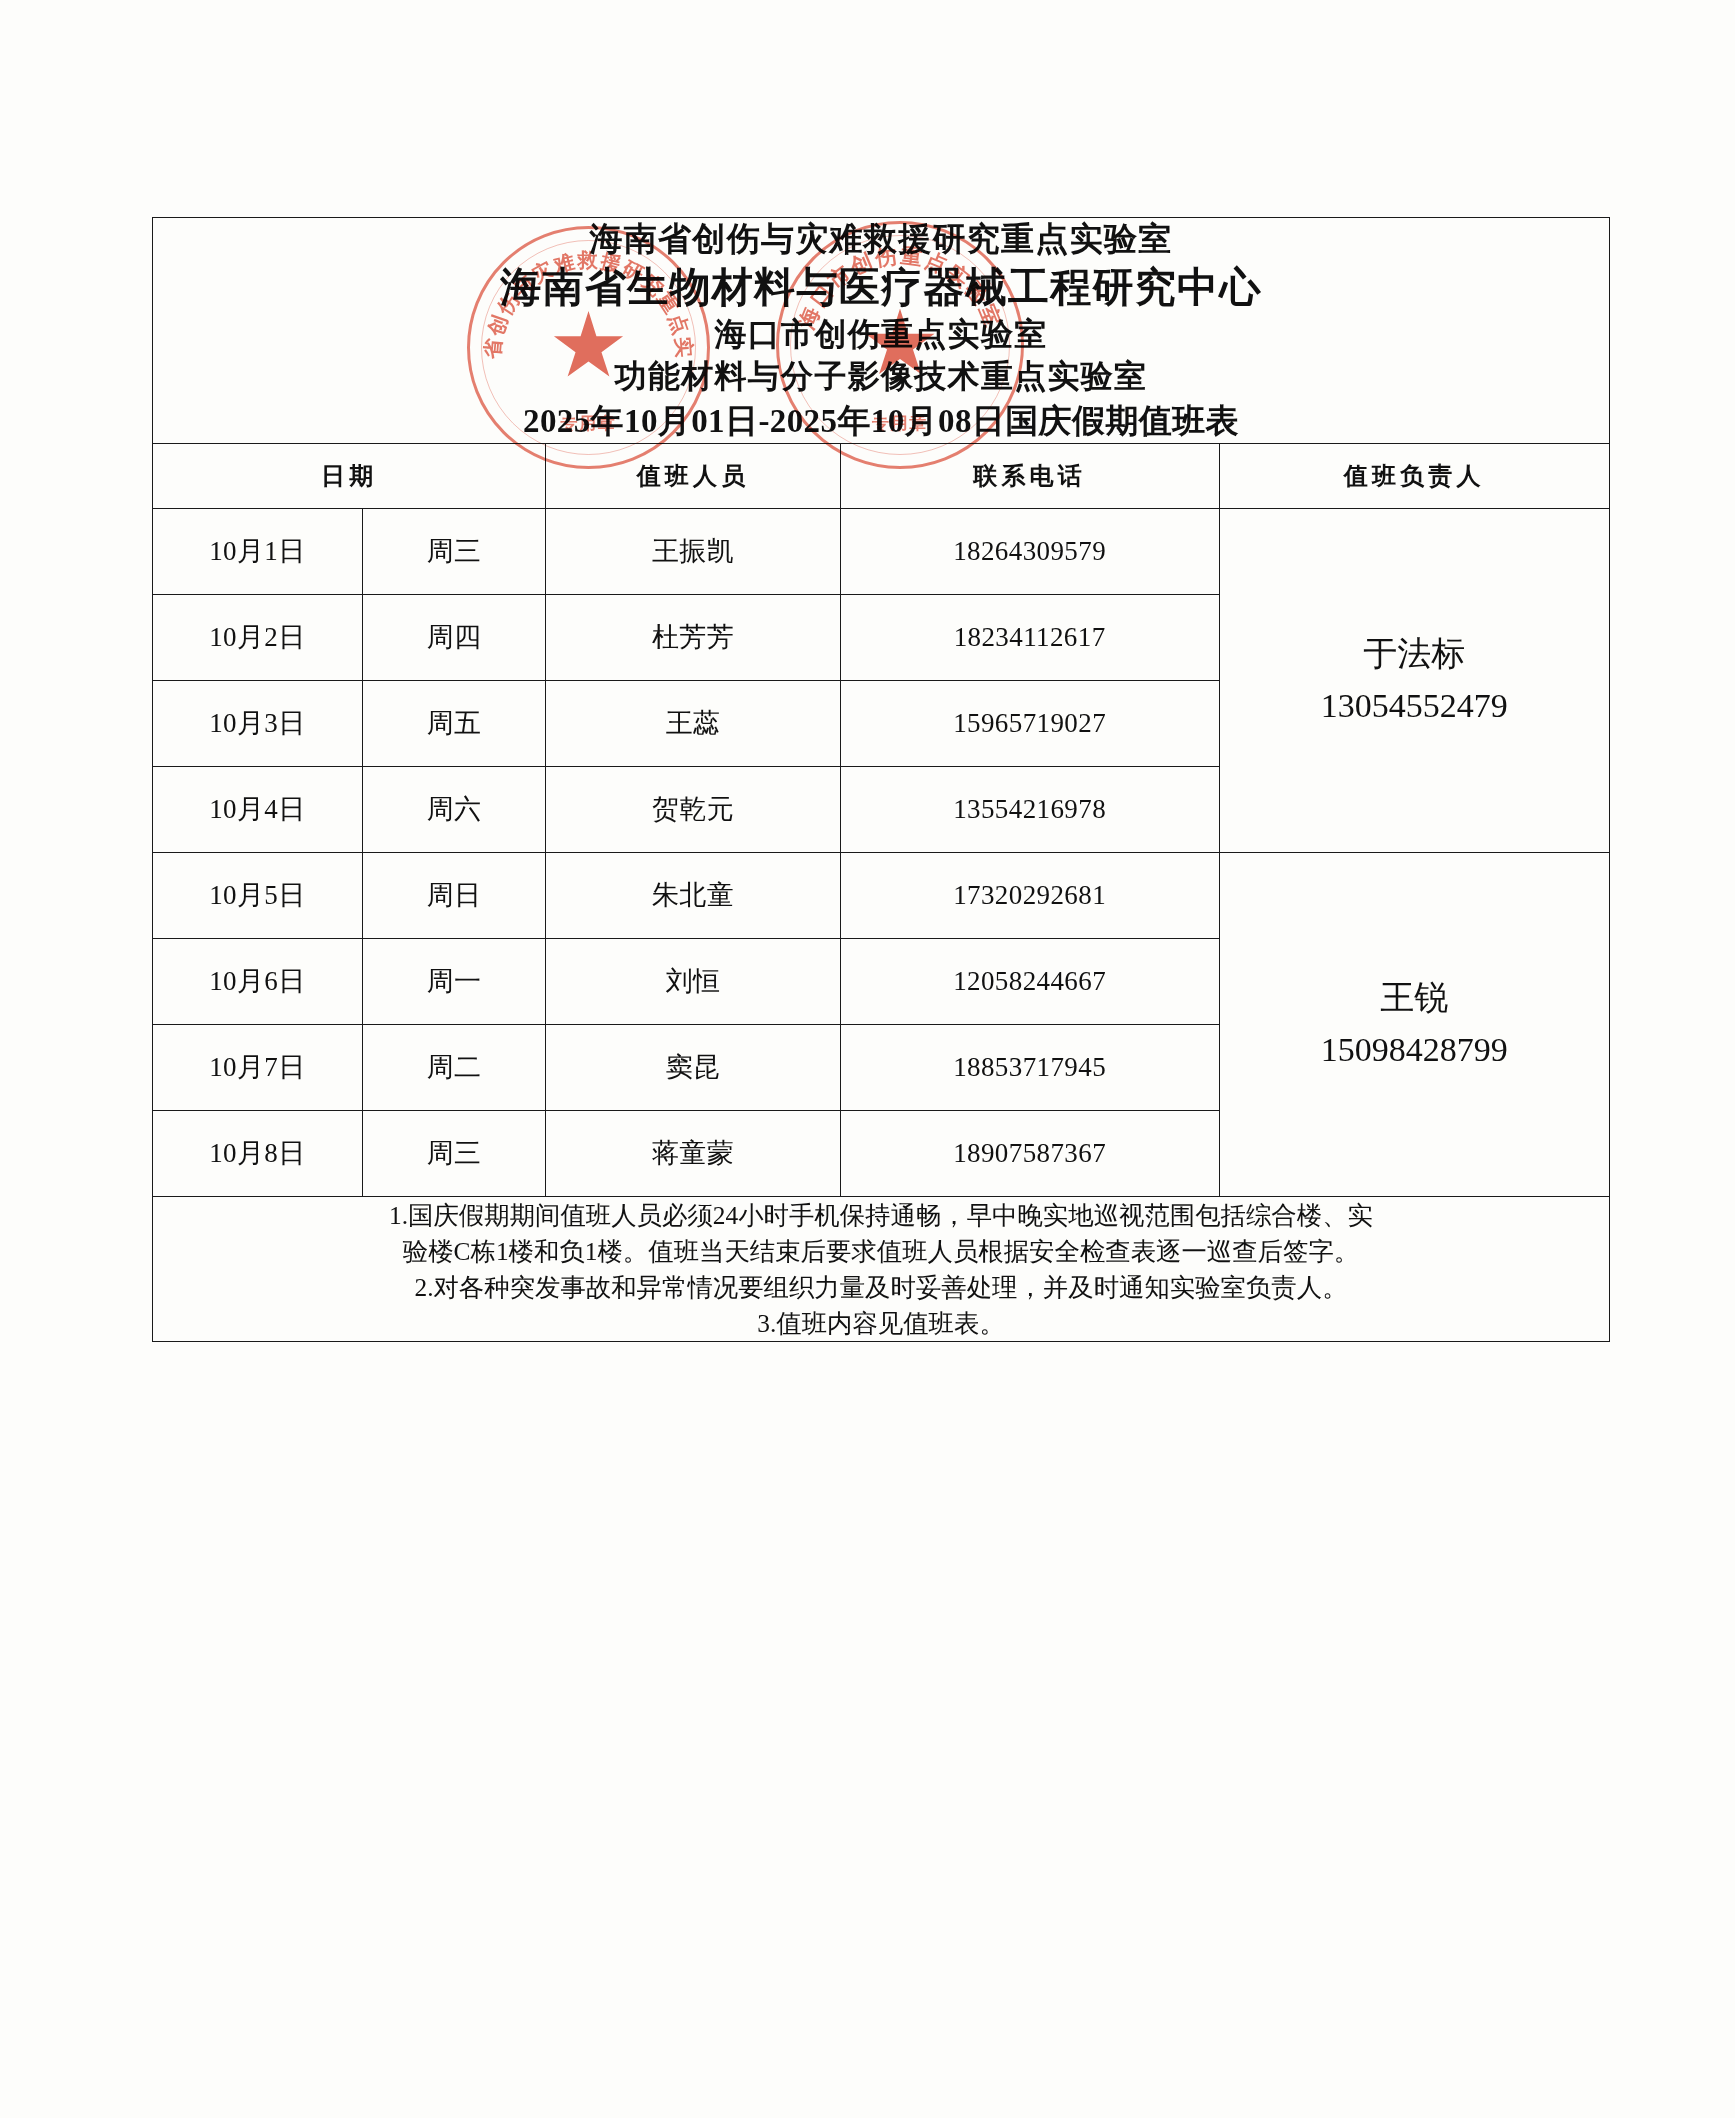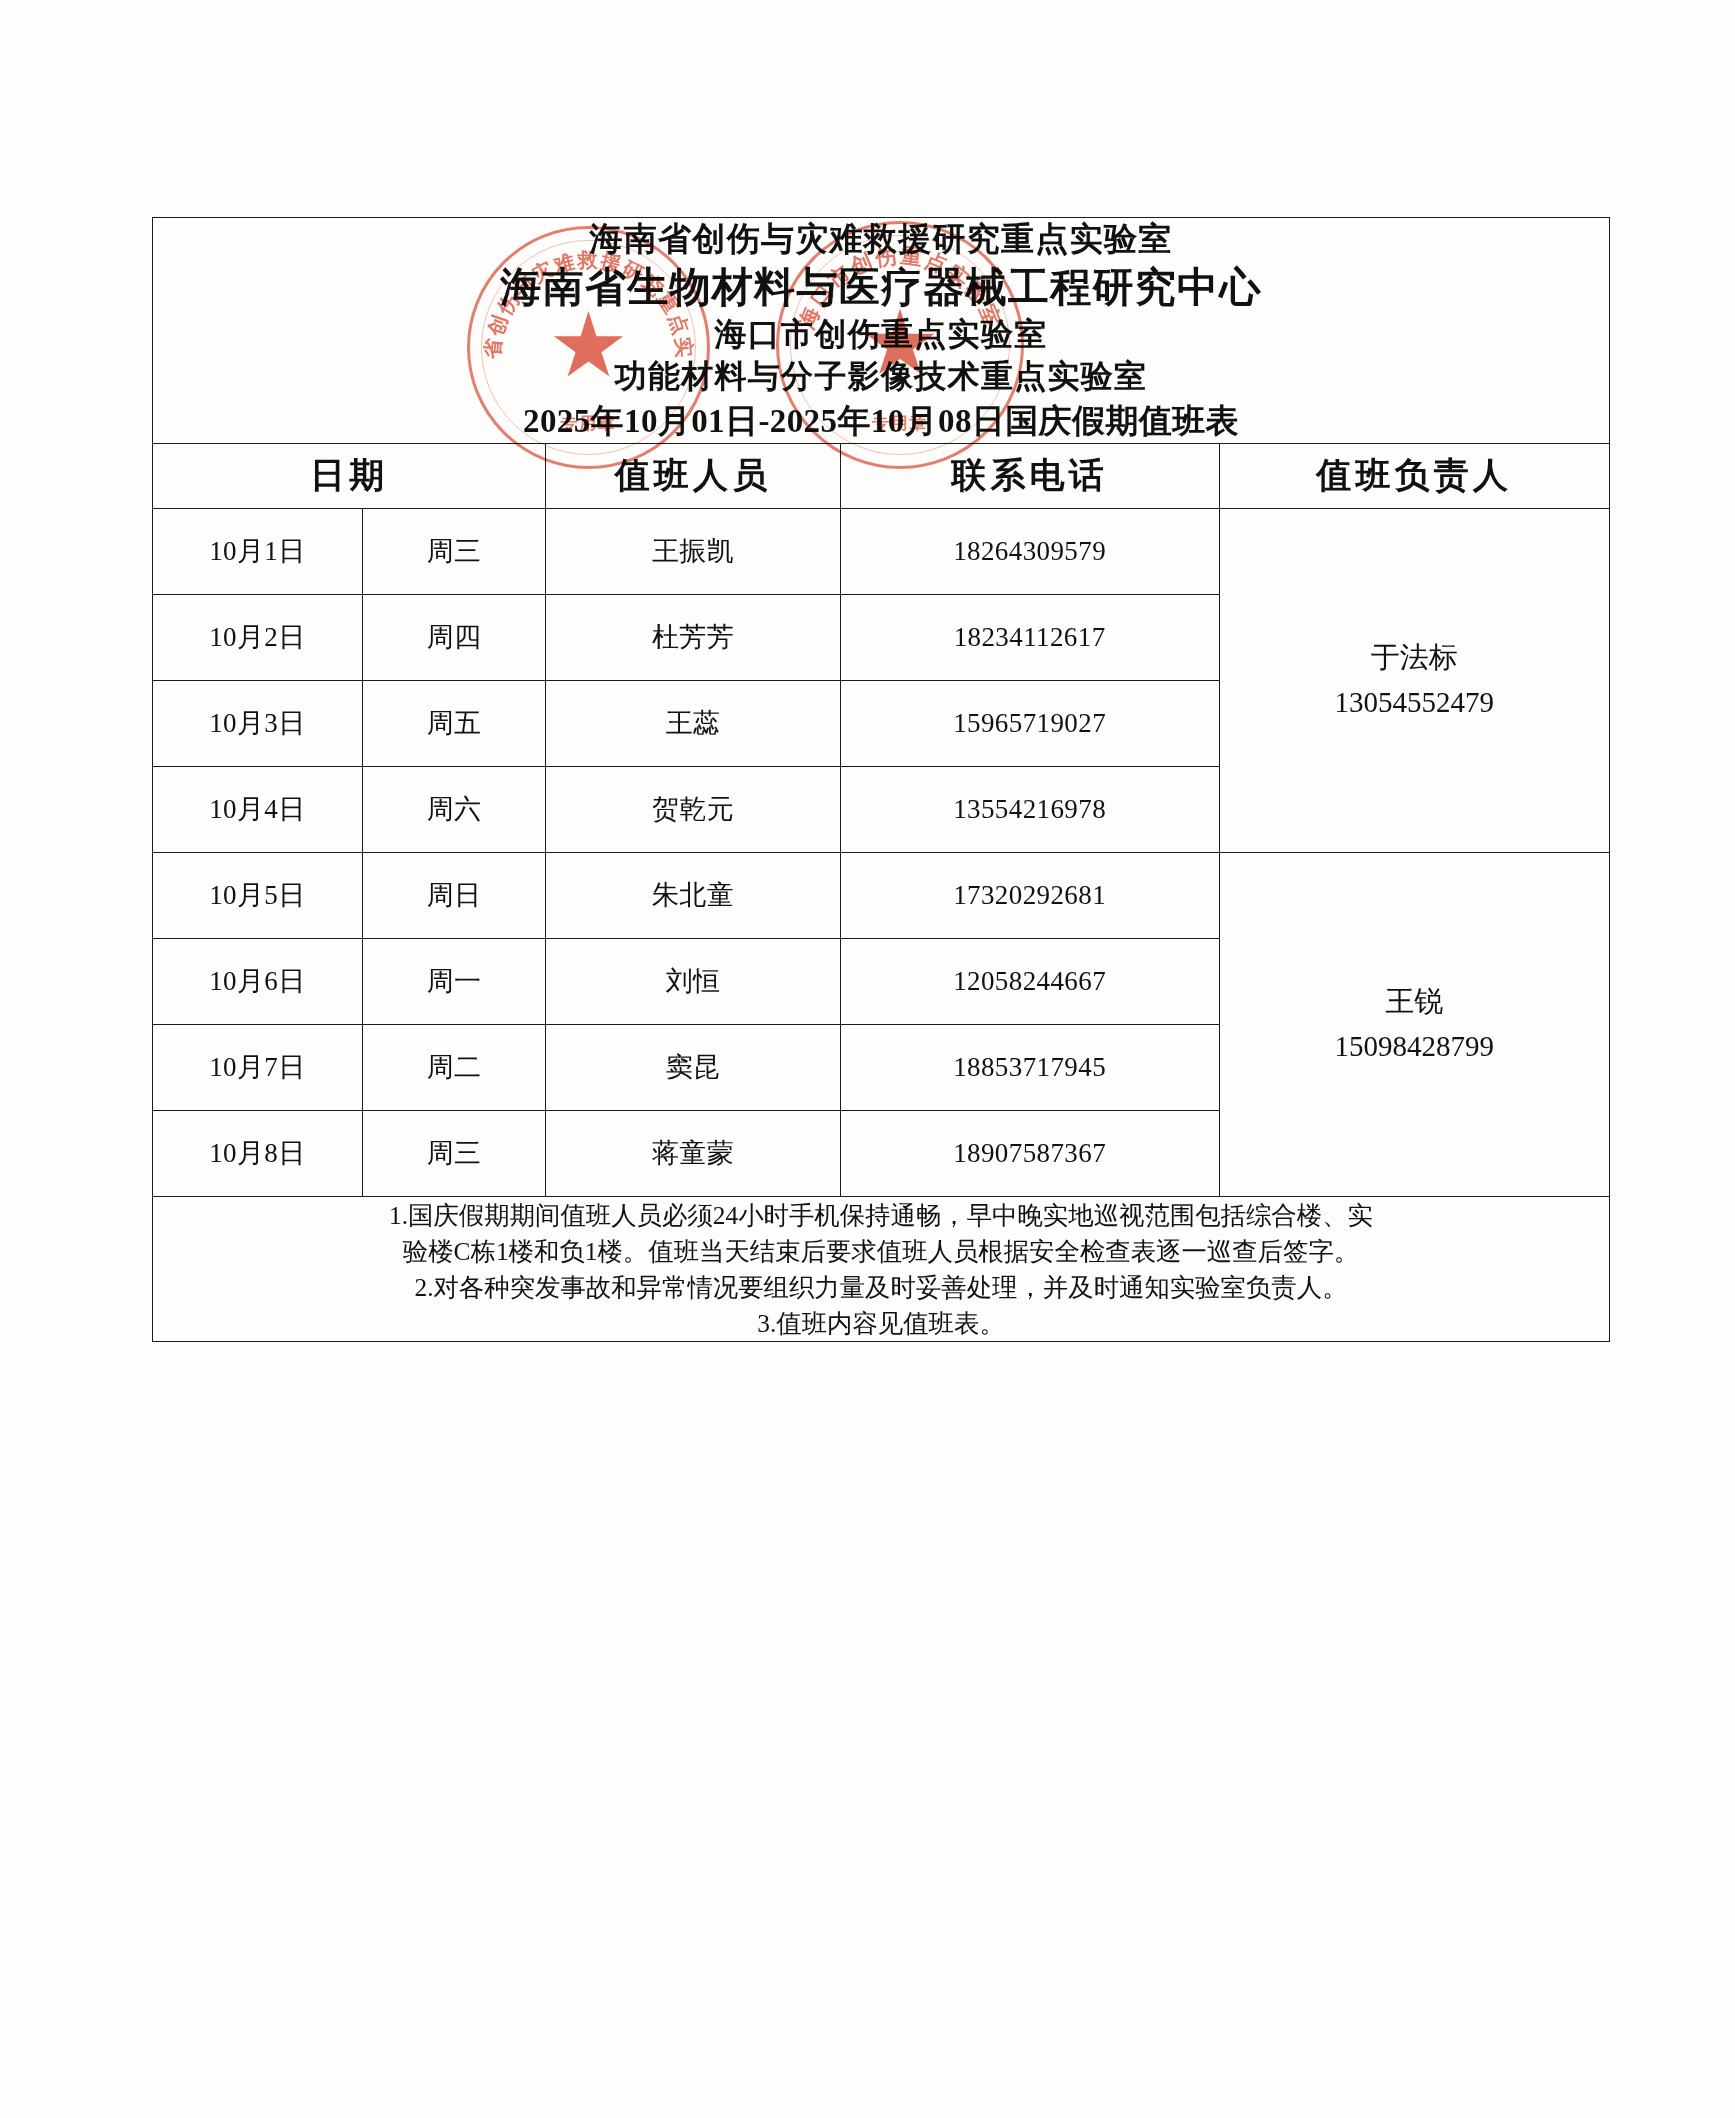--- a/index.html
+++ b/index.html
@@ -126,34 +126,34 @@
   #stamp-right {
     left: 623px;
     top: 2.5px;
     width: 242px;
     height: 242px;
   }
 
   
   .head-cell {
     font-weight: bold;
-    font-size: 35px;
+    font-size: 24px;
     letter-spacing: 4.2px;
     height: 64px;
   }
 
   
   .body-cell {
     font-size: 27px;
     height: 85px;
     letter-spacing: 0.4px;
     margin-top: 8px;
   }
   .lead-cell {
-    font-size: 29px;
+    font-size: 34px;
     line-height: 1.55;
     margin-left: 8px;
   }
 
   
   .notes-cell {
     text-align: left;
     padding: 6px 11px 9.3px 11px;
   }
   .note-line {

